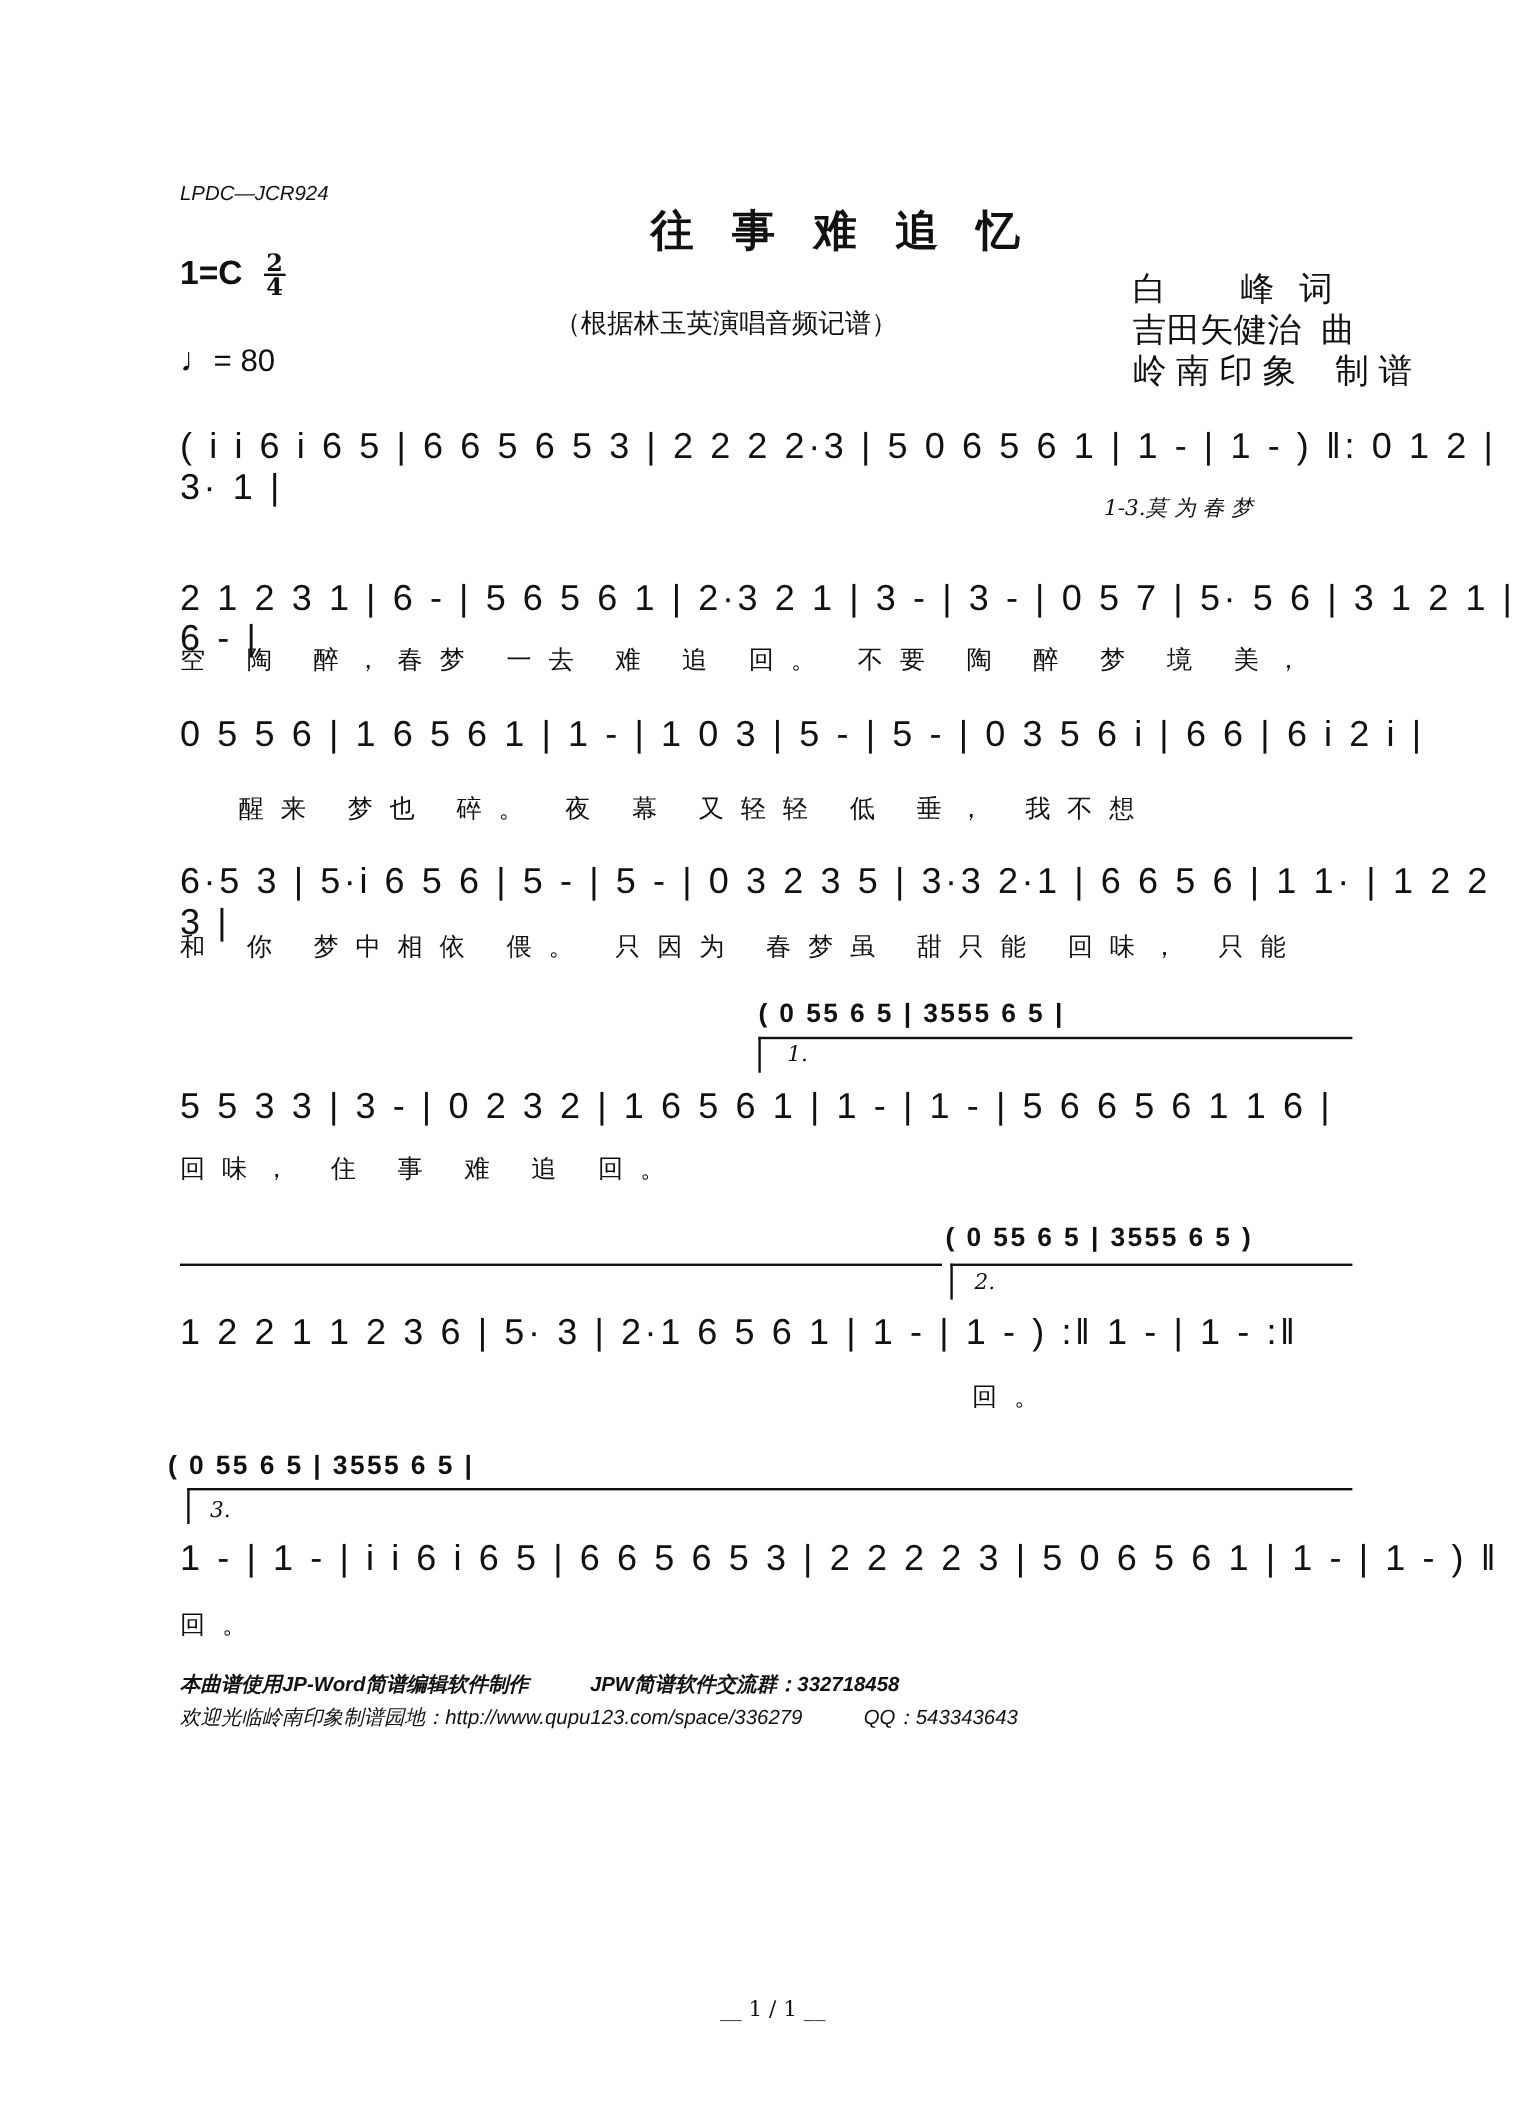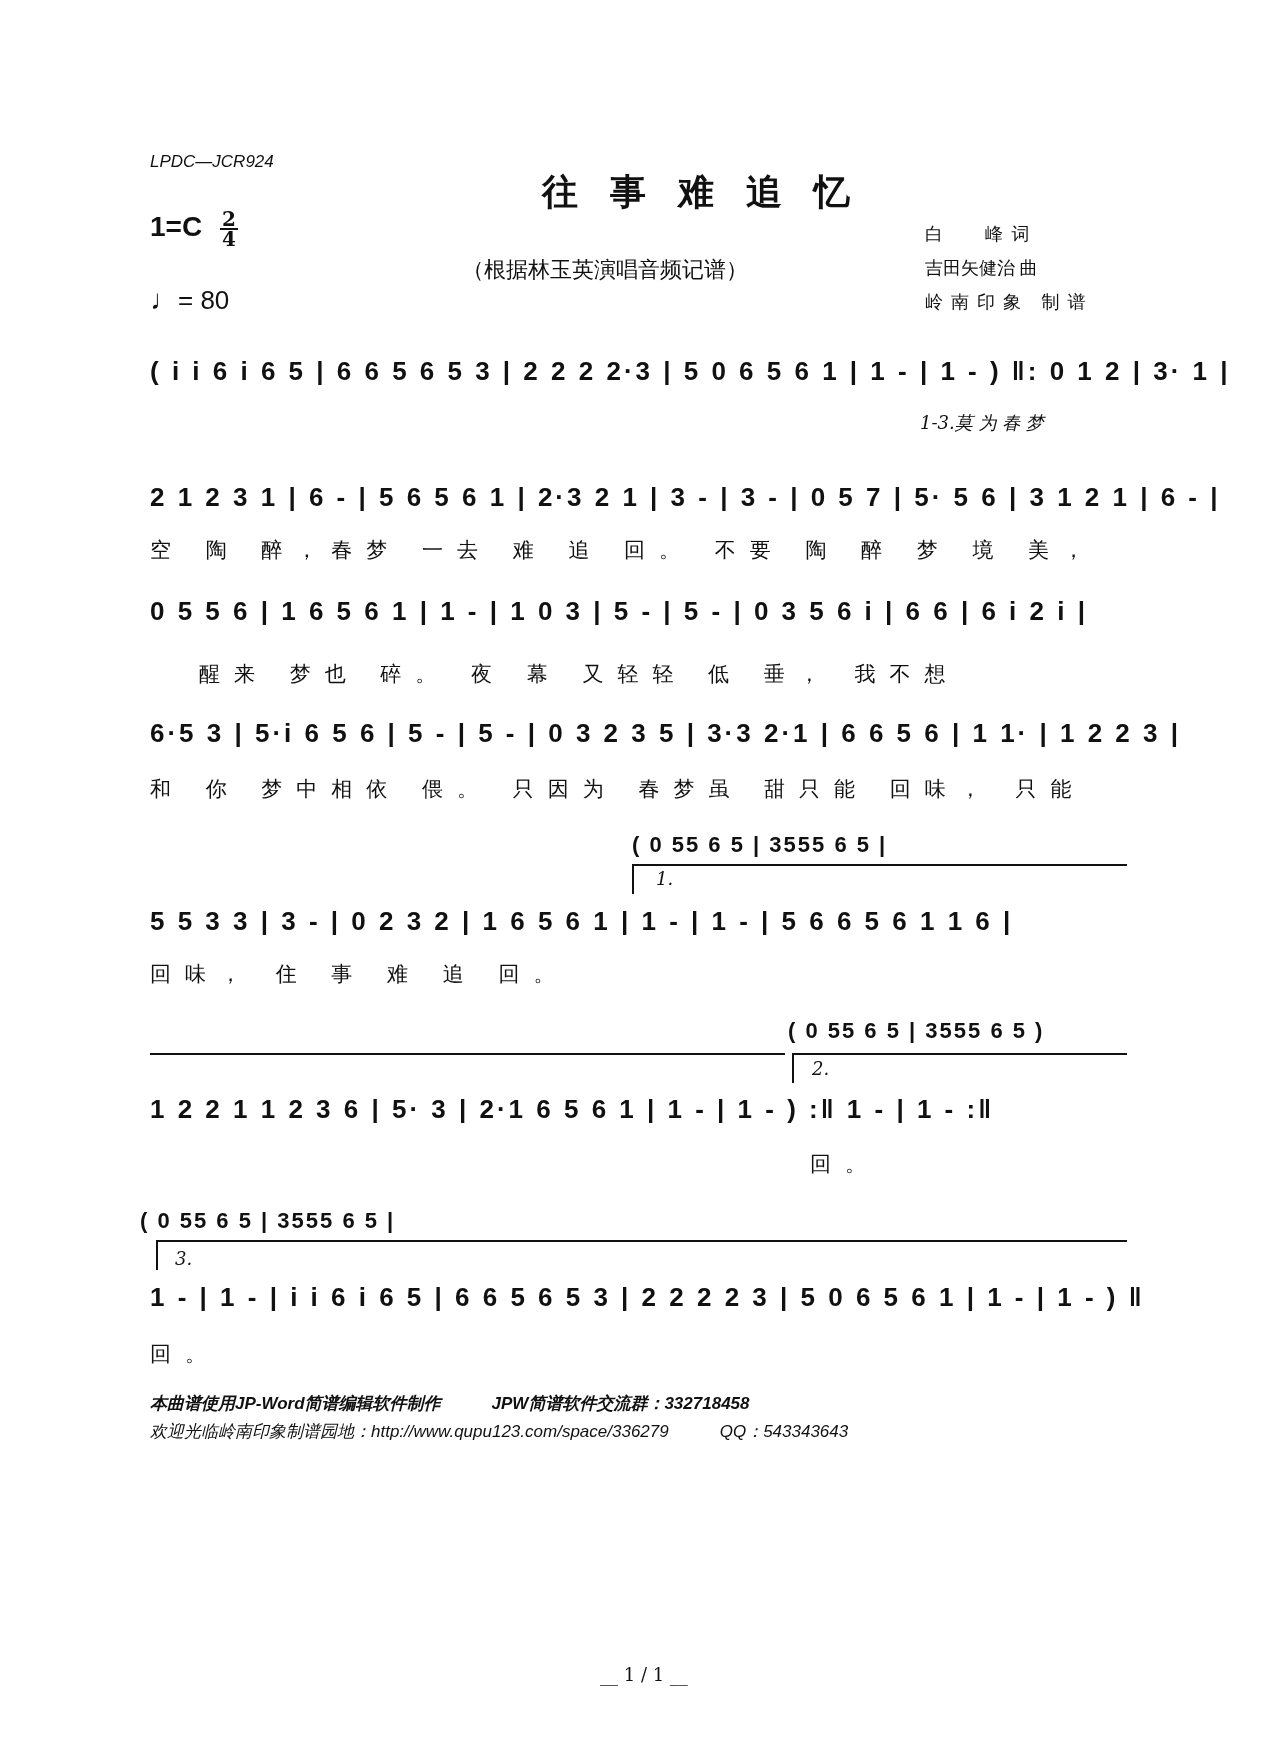--- a/index.html
+++ b/index.html
@@ -7,26 +7,26 @@
   .abs { position:absolute; white-space:nowrap; }
   .code { left:150px; top:152px; font-size:17px; font-style:italic; }
   .title { left:504px; top:168px; font-family:"DejaVu Serif", serif; font-size:36px; font-weight:bold; letter-spacing:32px;margin-left:38px; }
   .key { left:150px; top:210px; font-size:28px; font-weight:bold; }
   .key .frac { display:inline-block; vertical-align:middle; text-align:center; font-size:20px; line-height:18px; margin-left:10px; font-family:"DejaVu Serif", serif; }
   .key .frac span { display:block; }
   .key .frac .bar { border-top:2px solid #111; width:18px; margin:0 auto; height:0; }
   .tempo { left:150px; top:284px; font-size:26px; }
   .tempo .note { font-size:28px; }
   .subtitle { left:462px; top:255px; font-family:"DejaVu Serif", serif; font-size:22px; }
-  .credit { left:925px; font-family:Liberation Serif, serif; font-size:18px; }
+  .credit { left:944px; font-family:Liberation Mono, monospace; font-size:28px; }
   .c1 { top:222px; letter-spacing:2px; }
   .c2 { top:256px; }
   .c3 { top:290px; letter-spacing:8px; }
 
-  .row { position:absolute; left:150px; font-size:26px; font-weight:bold; letter-spacing:3px; font-family:"Liberation Sans", sans-serif; }
+  .row { position:absolute; left:150px; font-size:30px; font-weight:normal; letter-spacing:3px; font-family:"Liberation Sans", sans-serif; }
   .lyr { position:absolute; left:150px; font-family:"DejaVu Serif", serif; font-size:21px; letter-spacing:14px; }
   .verse-label { font-style:italic; font-size:18px; letter-spacing:0; }
   .intro { position:absolute; font-size:22px; font-weight:bold; font-family:"Liberation Sans", sans-serif; letter-spacing:2px; }
   .volta-line { position:absolute; height:2px; background:#111; }
   .volta-tick { position:absolute; width:2px; background:#111; }
   .volta-num { position:absolute; font-style:italic; font-size:18px; font-family:"DejaVu Serif", serif; }
   .foot { position:absolute; left:150px; font-size:17px; font-style:italic; }
   .page { position:absolute; left:600px; top:1664px; font-family:"DejaVu Serif", serif; font-size:18px; }
 </style>
 </head>

